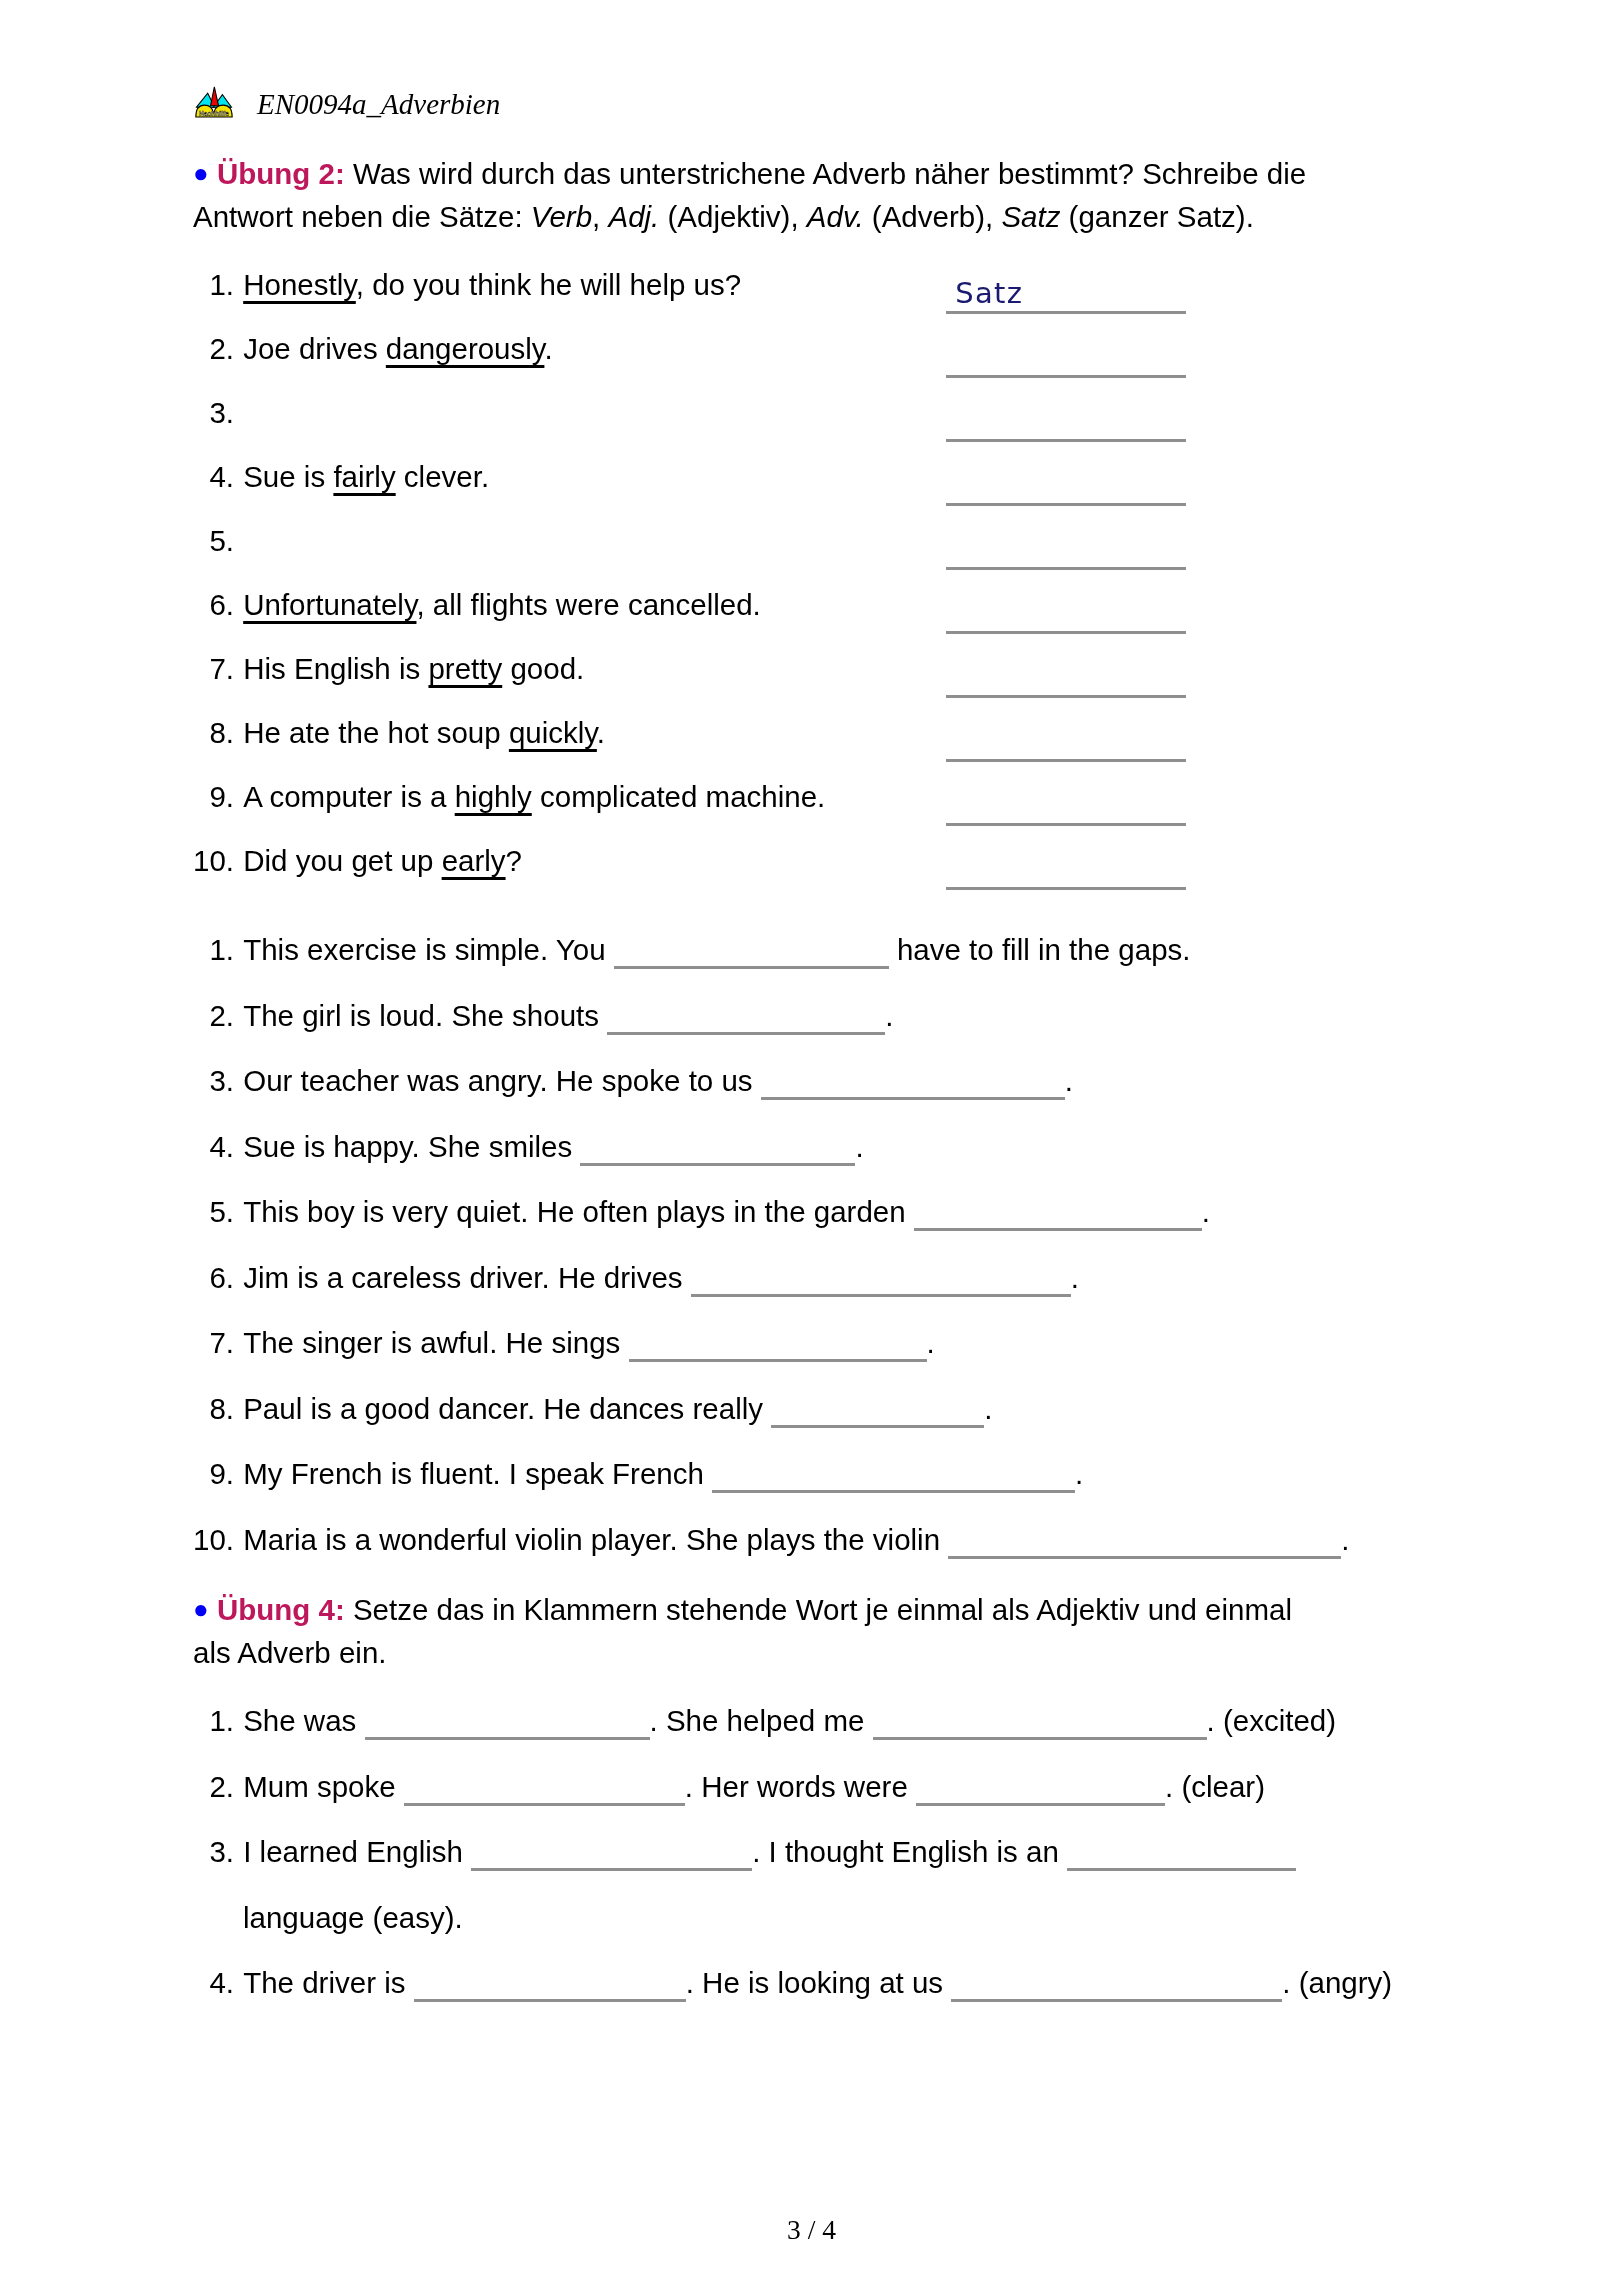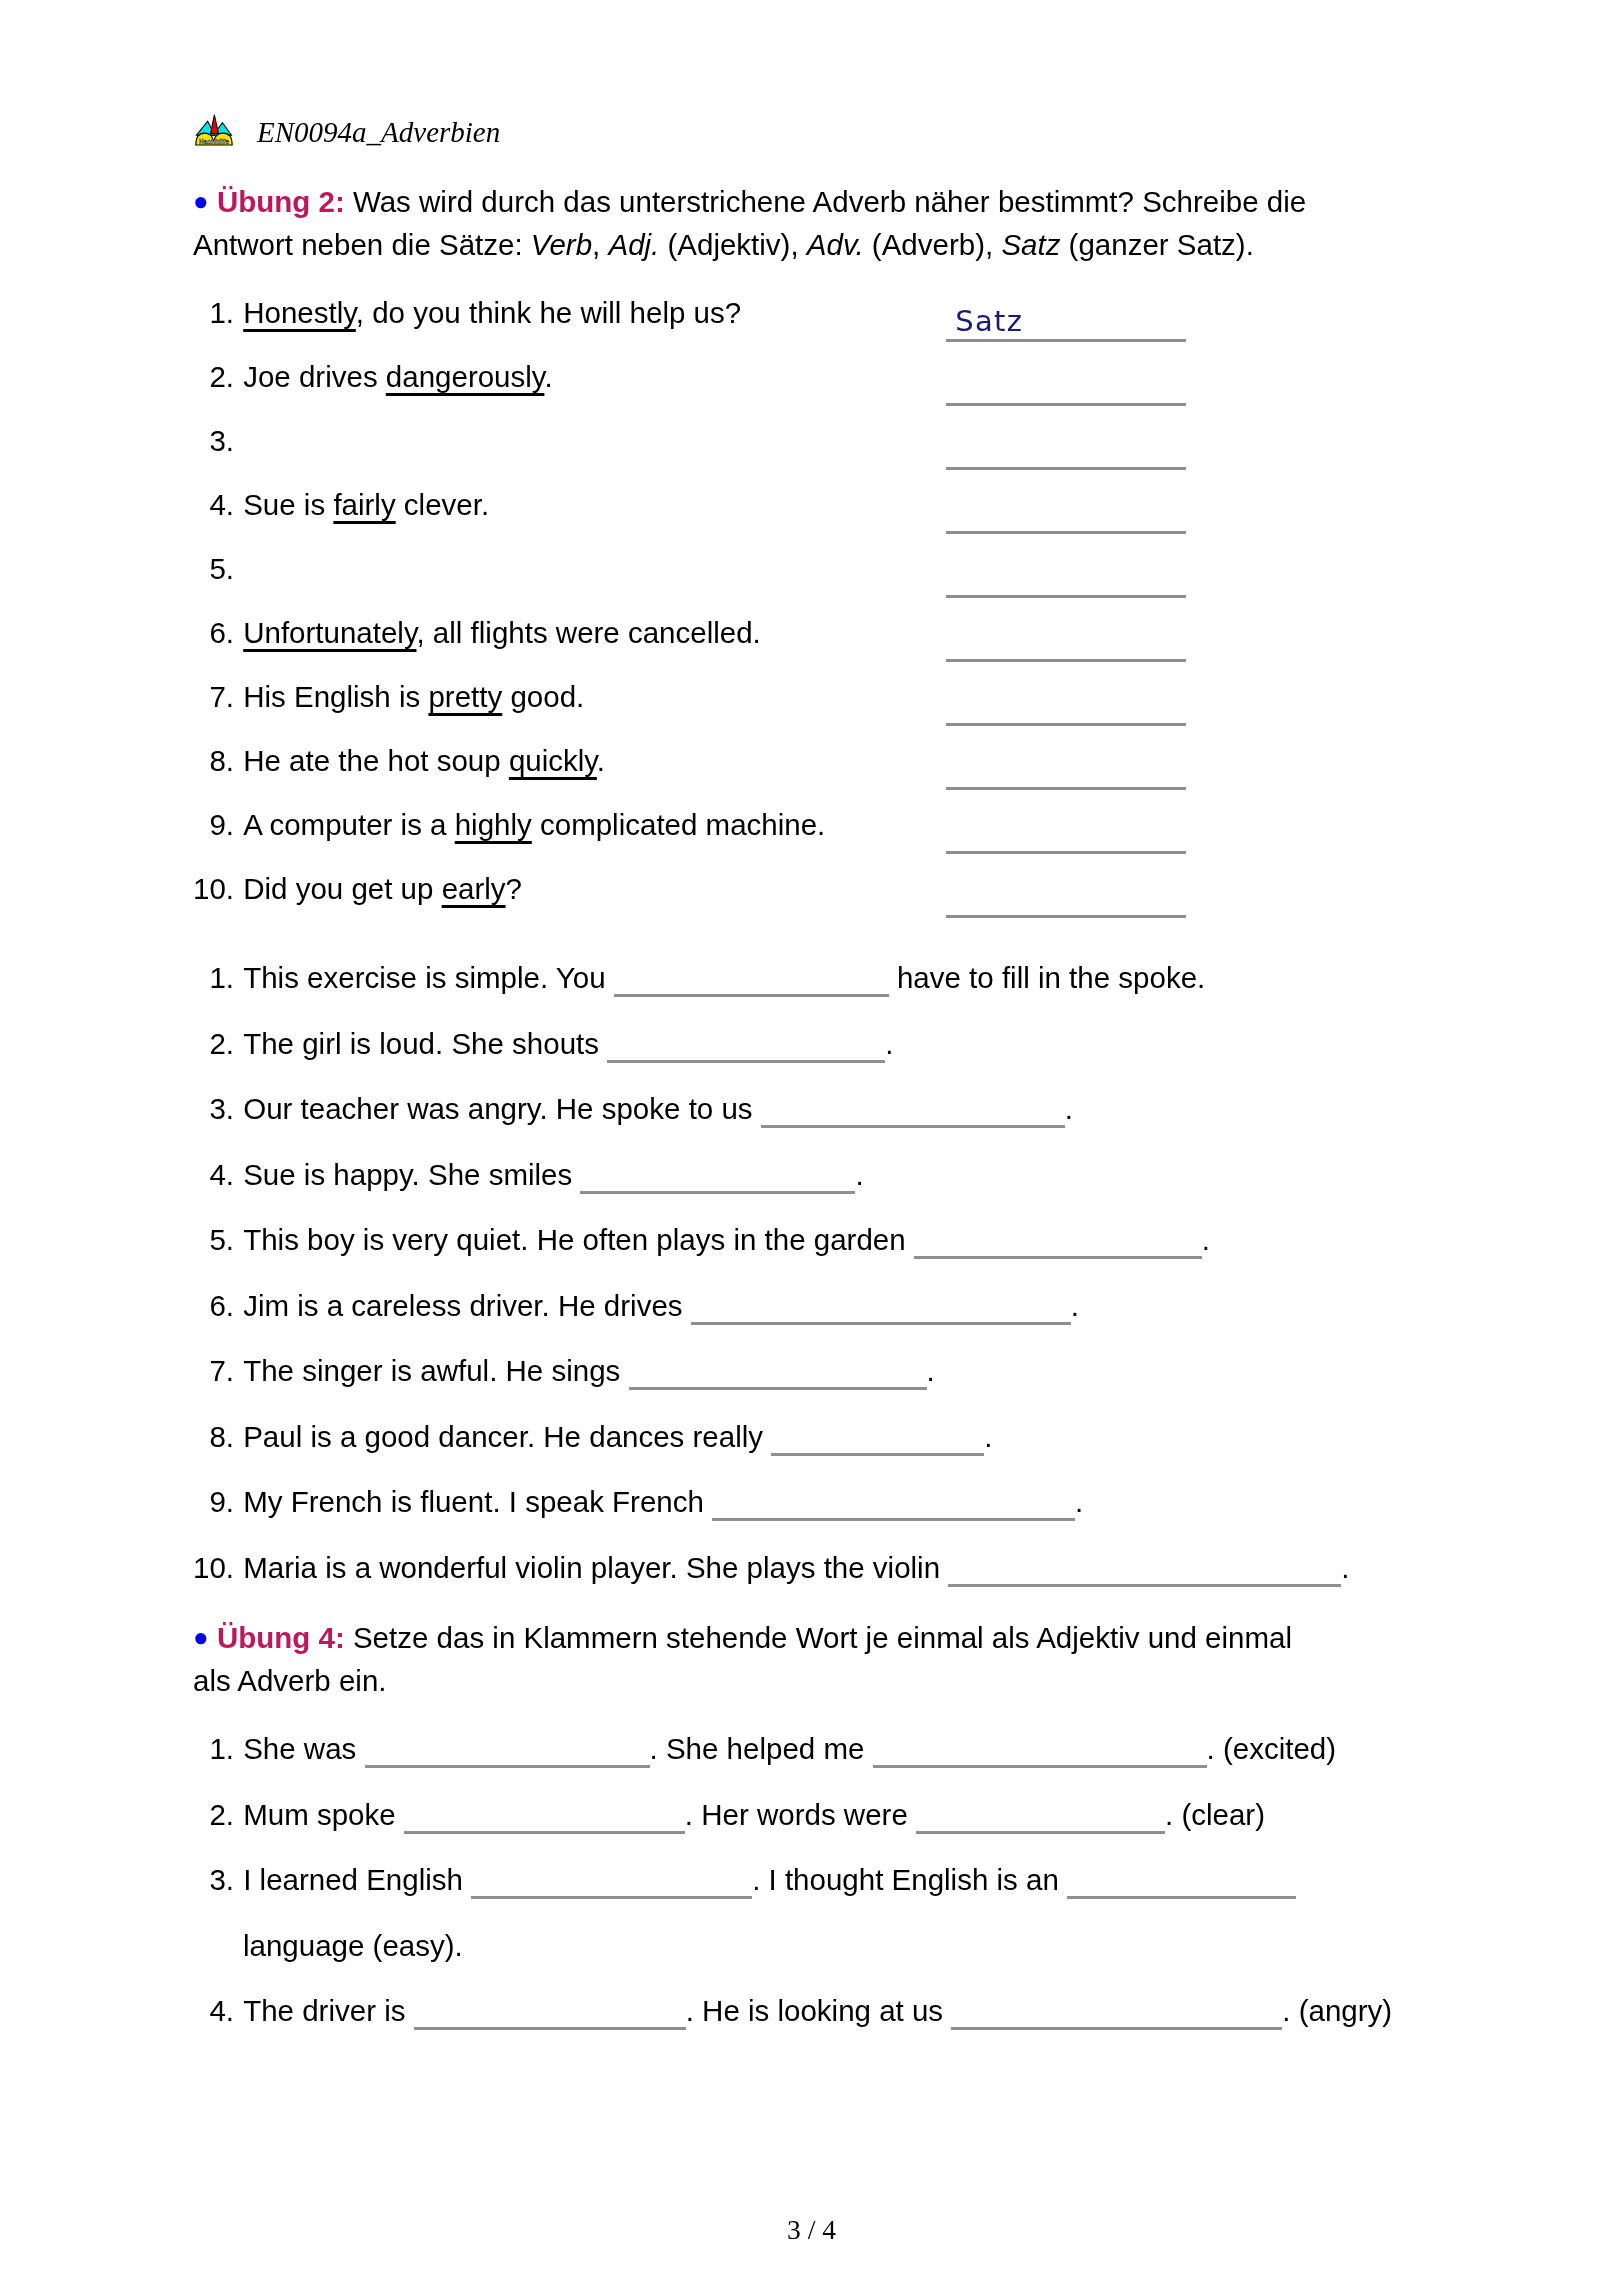--- a/index.html
+++ b/index.html
@@ -5,21 +5,21 @@
   * { margin:0; padding:0; box-sizing:border-box; }
   html,body { background:#e8e8e8; }
   .page {
     position:relative;
     width:1623px; height:2295px;
     background:#ffffff;
     font-family:"Liberation Sans", sans-serif;
     font-size:29.5px; color:#000;
     overflow:hidden;
   }
-  .content { padding:81px 190px 0 193px;margin-top:28px; }
+  .content { padding:81px 190px 0 193px; }
 
   
   .hdr { display:flex; align-items:flex-end; gap:22px; height:41px; margin-bottom:30px; }
   .hdr-logo { width:42px; height:38px; flex:0 0 auto; }
   .hdr-title { font-family:"Liberation Serif", serif; font-style:italic; font-size:29px; color:#000; padding-bottom:1.3px; }
 
   
   .intro { line-height:43px; margin-bottom:30px; }
   .bullet { color:#0000f5; font-size:26px; vertical-align:2px; }
   .ex-title { color:#be185d; font-weight:bold; }
@@ -146,21 +146,21 @@
       </div>
     </div>
 
     <div class="sec-gap-sm"></div>
 
 
     <div>
       <div class="fill-row">
         <span class="num">1.</span>
           <span class="gapcol"></span>
-        <span class="fill-sent"><span>This exercise is simple. You </span><span class="blank bw420"></span><span> have to fill in the spoke.</span></span>
+        <span class="fill-sent"><span>This exercise is simple. You </span><span class="blank bw420"></span><span> have to fill in the gaps.</span></span>
       </div>
       <div class="fill-row">
         <span class="num">2.</span>
           <span class="gapcol"></span>
         <span class="fill-sent"><span>The girl is loud. She shouts </span><span class="blank bw425"></span><span>.</span></span>
       </div>
       <div class="fill-row">
         <span class="num">3.</span>
           <span class="gapcol"></span>
         <span class="fill-sent"><span>Our teacher was angry. He spoke to us </span><span class="blank bw465"></span><span>.</span></span>

